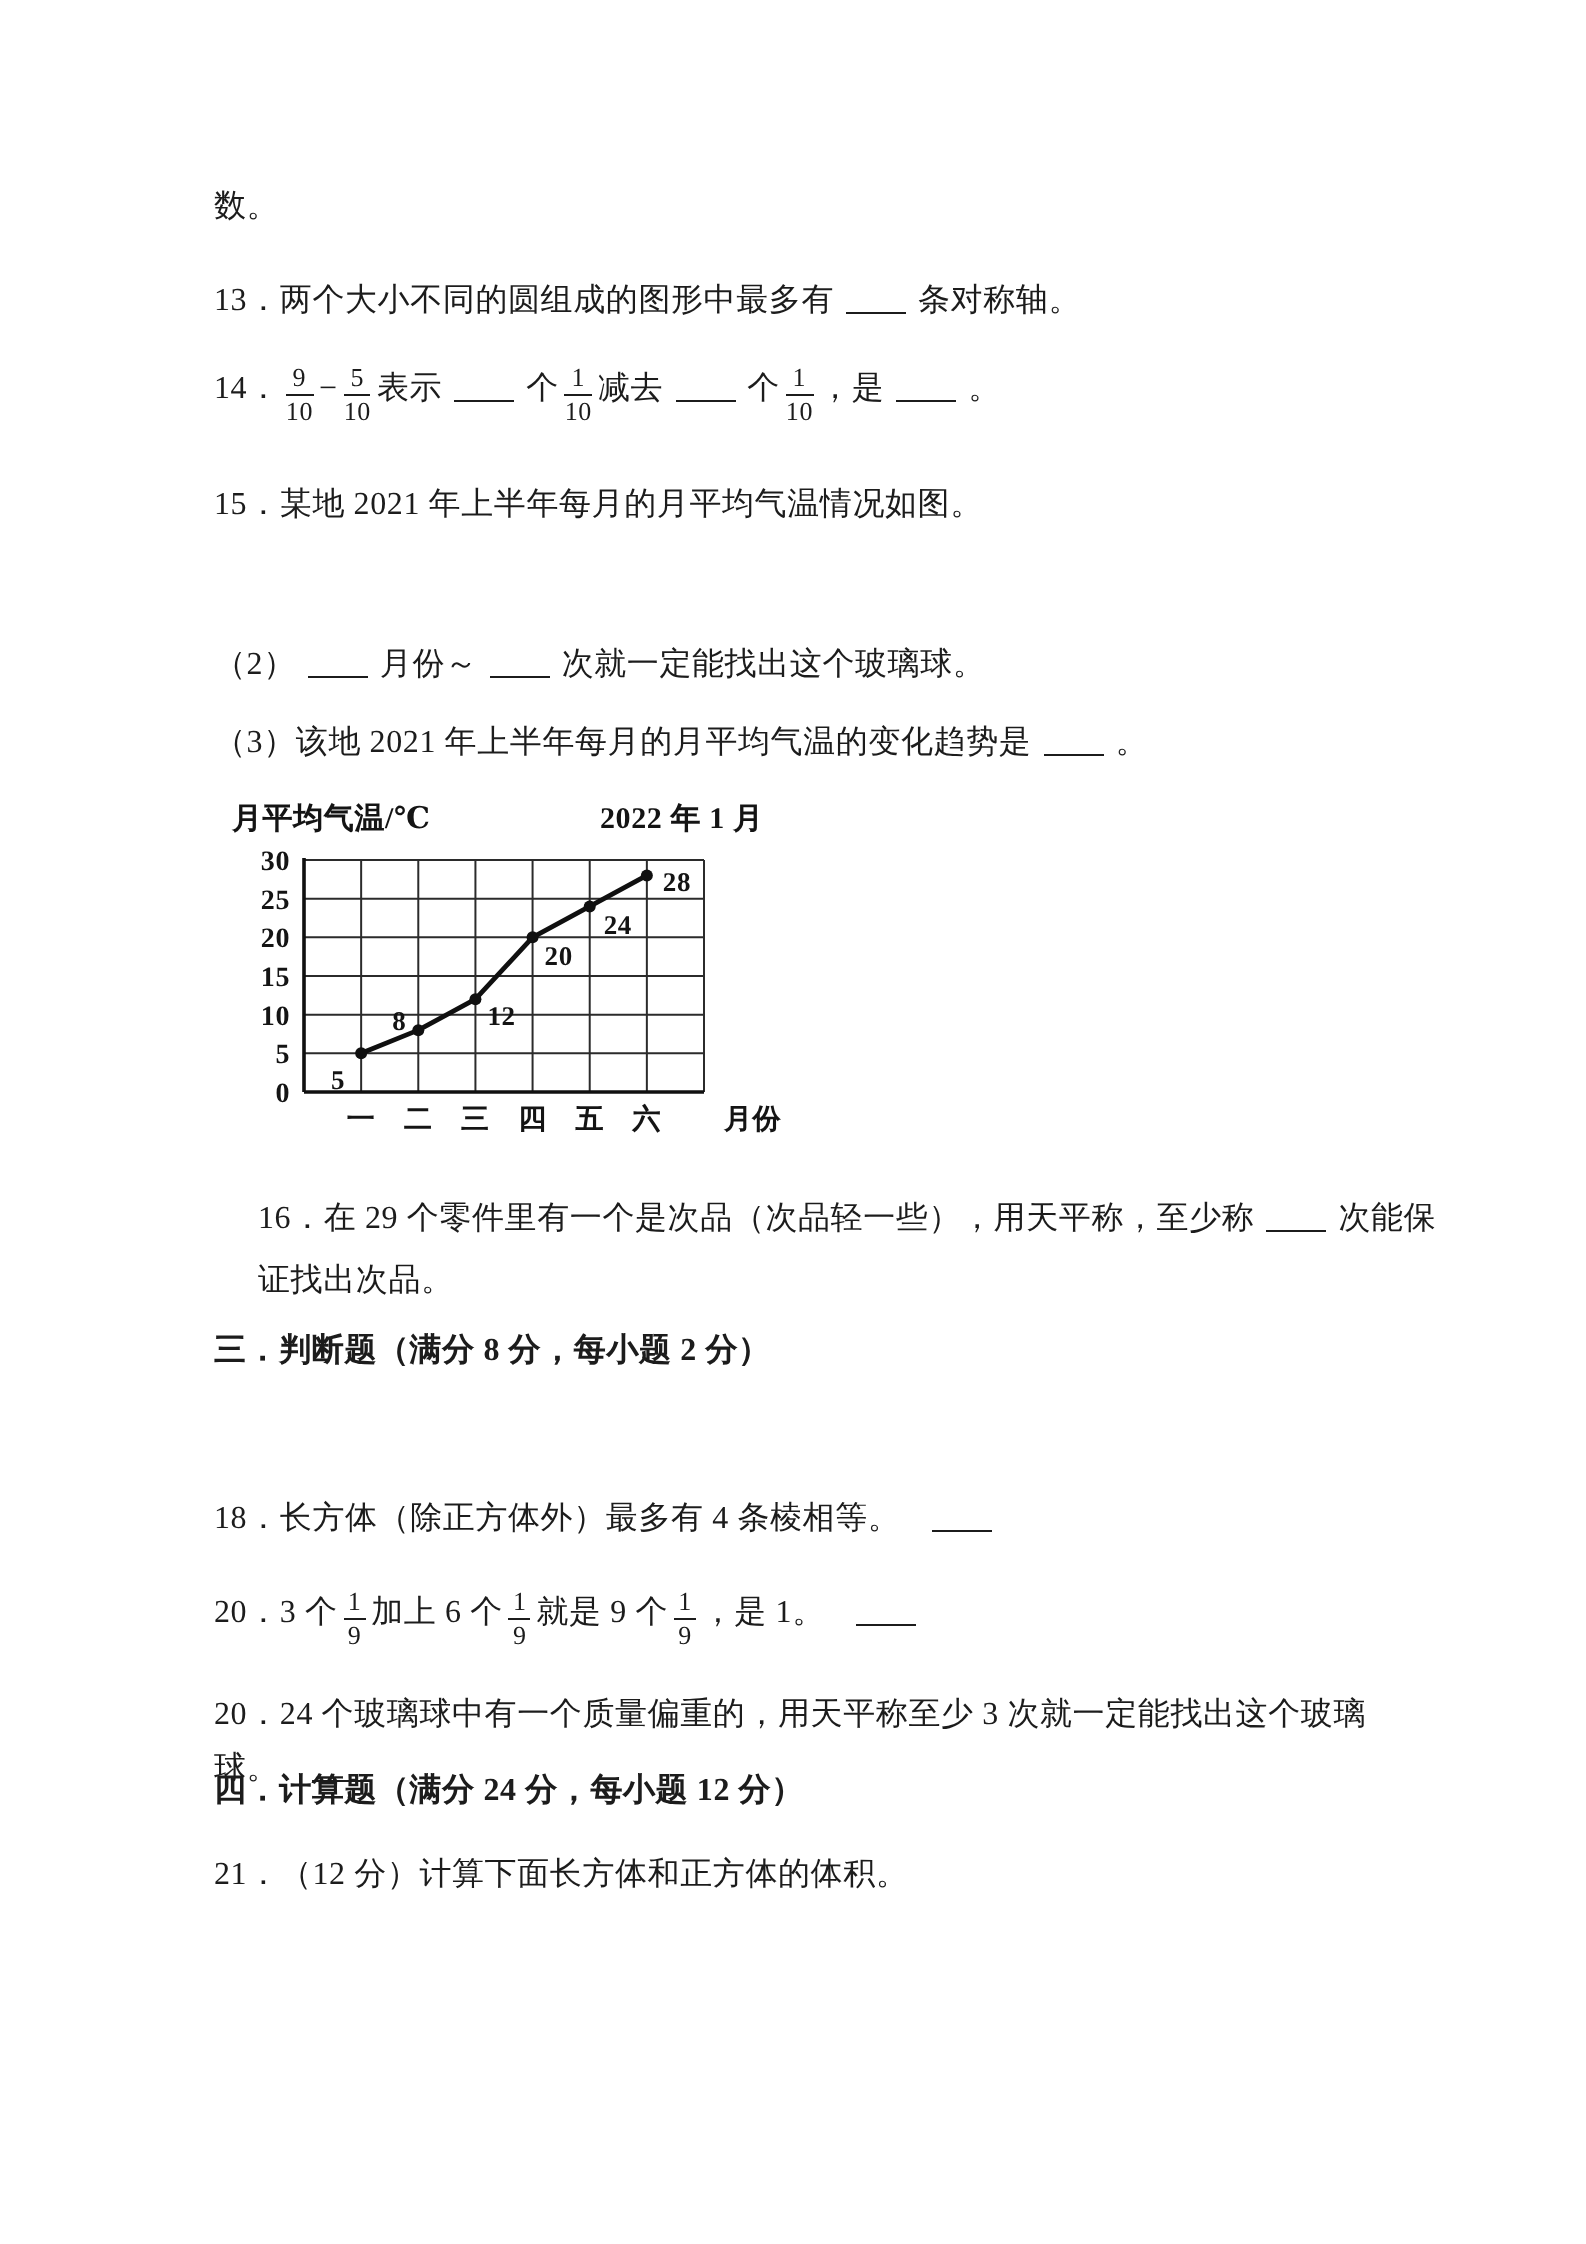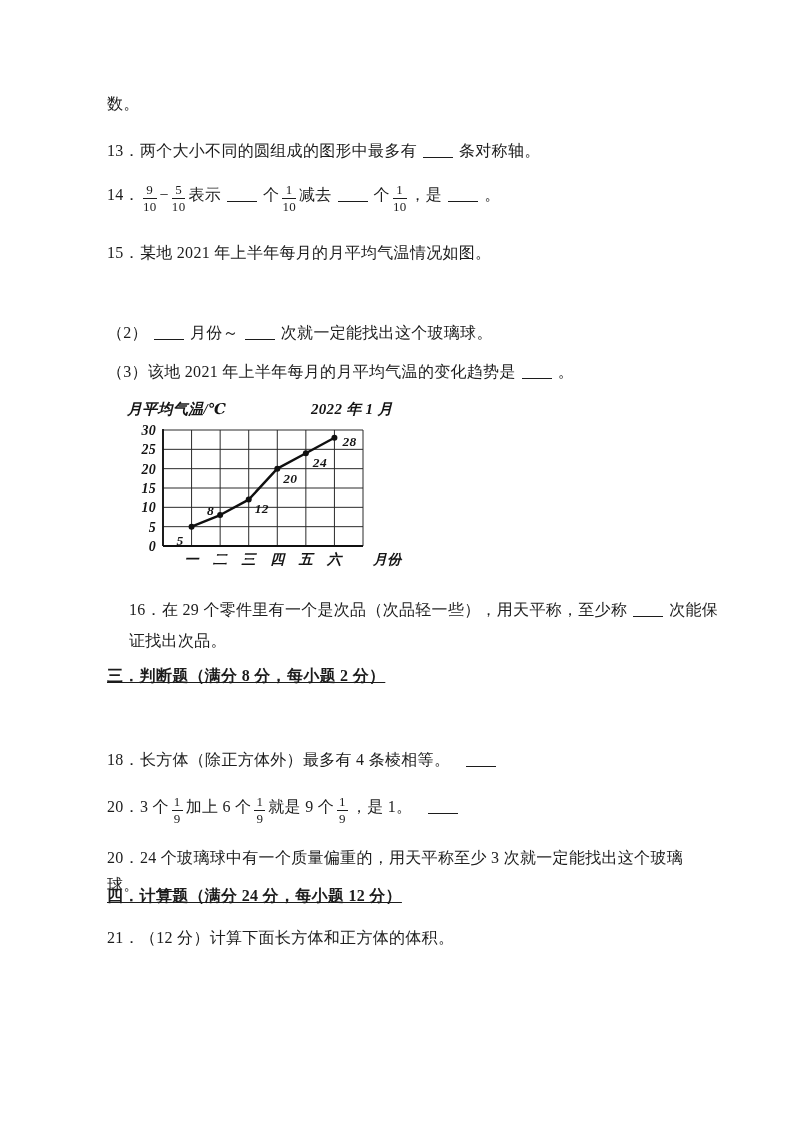--- a/index.html
+++ b/index.html
@@ -9,22 +9,22 @@
         color:#1c1c1c;font-size:16px;letter-spacing:.3px;overflow:hidden;}
   .line{position:absolute;left:107px;width:600px;line-height:27px;}
   .wrap2{width:594px;line-height:31px;margin-left:22px;}
   .blank{display:inline-block;width:30px;height:14px;border-bottom:1.5px solid #1c1c1c;
          margin:0 6px;vertical-align:-2px;}
   .blank.end{margin-left:16px;}
   .frac{display:inline-block;vertical-align:-11px;text-align:center;font-size:13px;
         line-height:1.1;margin:0 3px;}
   .frac .num{display:block;border-bottom:1.3px solid #1c1c1c;padding:0 2px 1px;}
   .frac .den{display:block;padding-top:1px;}
-  .section{font-weight:700;text-decoration:underline;}
-  .chart{position:absolute;left:121px;top:393px;width:320px;height:185px;font-style:italic;}
+  .section{font-weight:700;}
+  .chart{position:absolute;left:110px;top:393px;width:320px;height:185px;}
   svg text{font-family:"Liberation Serif","DejaVu Serif",serif;font-weight:700;fill:#141414;}
   .grid{stroke:#2b2b2b;stroke-width:1;}
   .axis{stroke:#101010;stroke-width:1.8;}
   .series{fill:none;stroke:#101010;stroke-width:2.4;stroke-linecap:round;stroke-linejoin:round;}
   .dot{fill:#101010;}
   .tick{font-size:14px;}
   .vlab{font-size:13.5px;}
   .axtitle{font-size:15px;}
 </style>
 </head>

